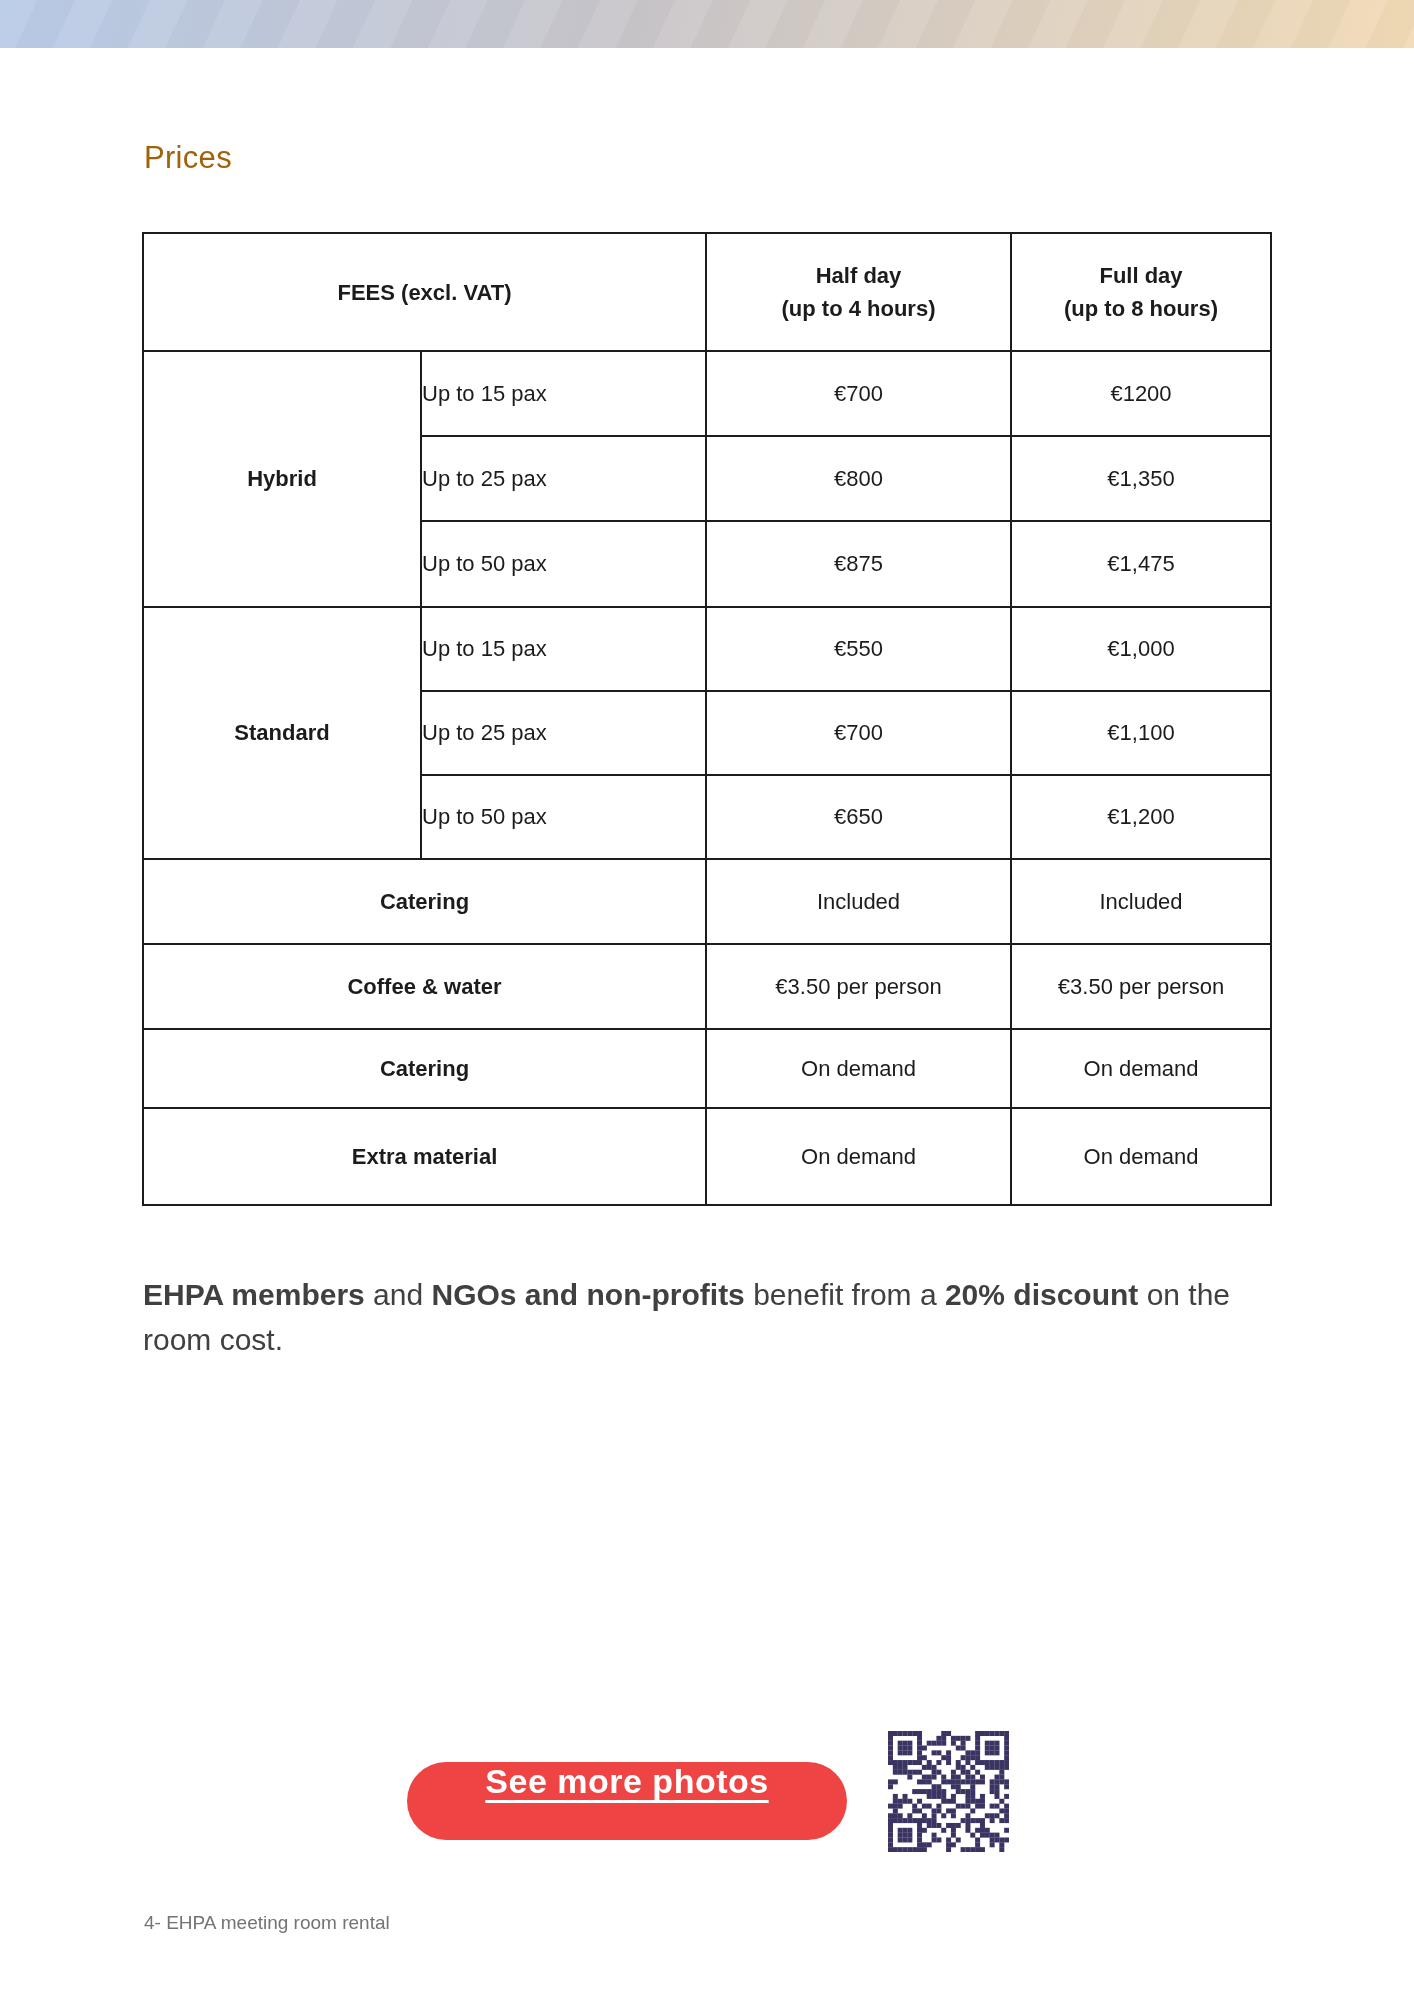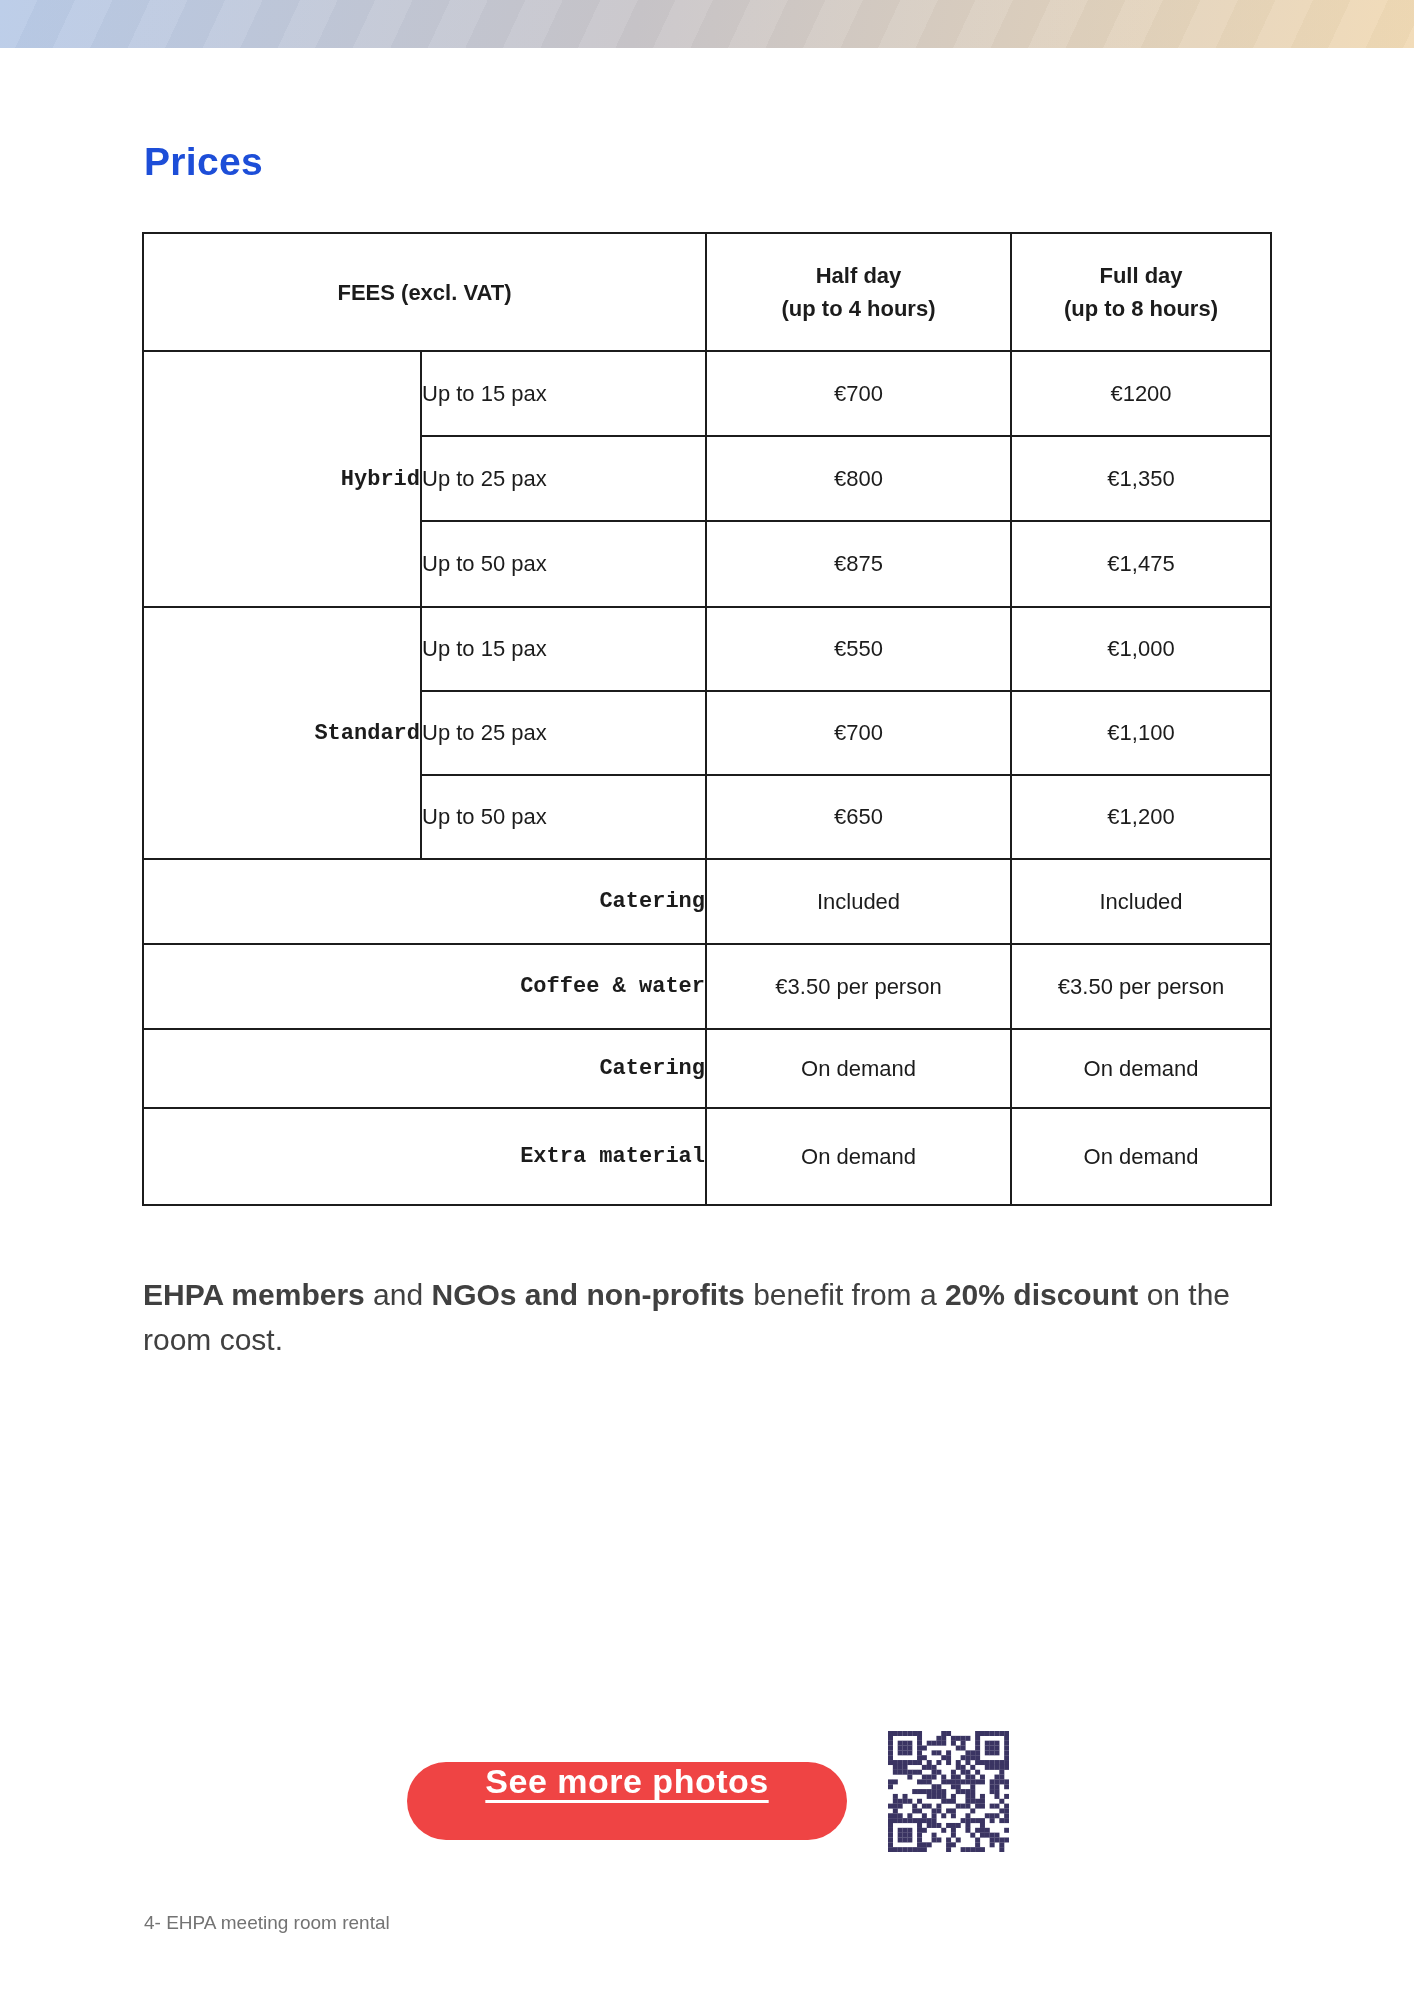--- a/index.html
+++ b/index.html
@@ -10,30 +10,30 @@
   .topbar{
     position:absolute;left:0;top:0;width:1414px;height:48px;
     background:linear-gradient(100deg,#b9cbe8 0%,#c9c6ca 45%,#f1dab5 100%);
   }
   .topbar::after{
     content:"";position:absolute;inset:0;
     background:repeating-linear-gradient(115deg,rgba(255,255,255,0.06) 0 34px,rgba(0,0,0,0.015) 34px 68px);
   }
   .page-title{
     position:absolute;left:144px;top:140px;margin:0;
-    font-size:39px;font-weight:bold;color:#1d4ed8;letter-spacing:0.3px;
+    font-size:31px;font-weight:normal;color:#a16207;letter-spacing:0.3px;
   }
   .prices-table{
     position:absolute;left:142px;top:232px;
     border-collapse:collapse;table-layout:fixed;
   }
   .prices-table td{
     border:2px solid #1c1c1c;font-size:22px;vertical-align:middle;padding:0;
   }
-  .cell-label{font-weight:bold;text-align:right;padding-left:22px;font-family:Liberation Mono, monospace;}
+  .cell-label{font-weight:bold;text-align:center;padding-left:22px;}
   .cell-cap{font-weight:normal;text-align:left;padding-left:22px;margin-top:38px;}
   .cell-val{text-align:center;font-weight:normal;}
   .cell-head{text-align:center;font-weight:bold;line-height:33px;}
   .note{
     position:absolute;left:143px;top:1272px;width:1135px;margin:0;
     font-size:30px;line-height:45px;color:#404040;
   }
   .note b{font-weight:bold;}
   .cta-button{
     position:absolute;left:407px;top:1762px;width:440px;height:78px;

